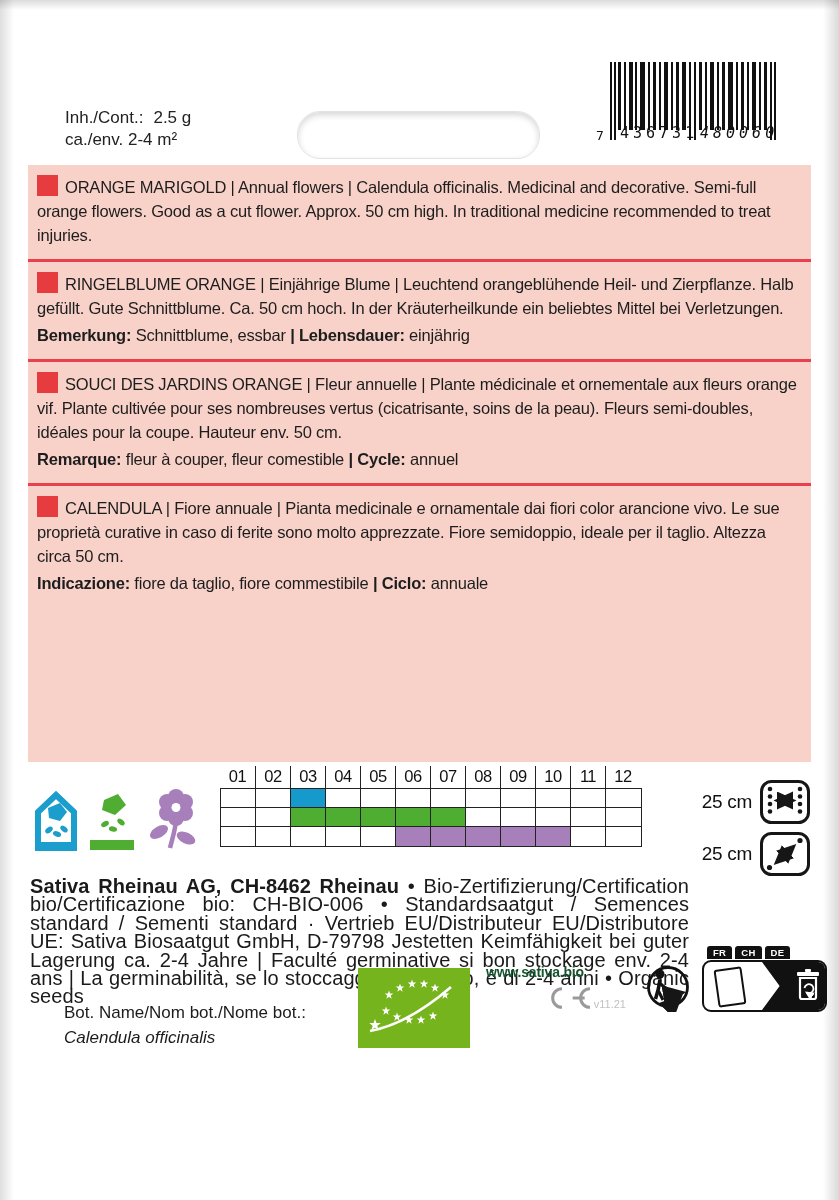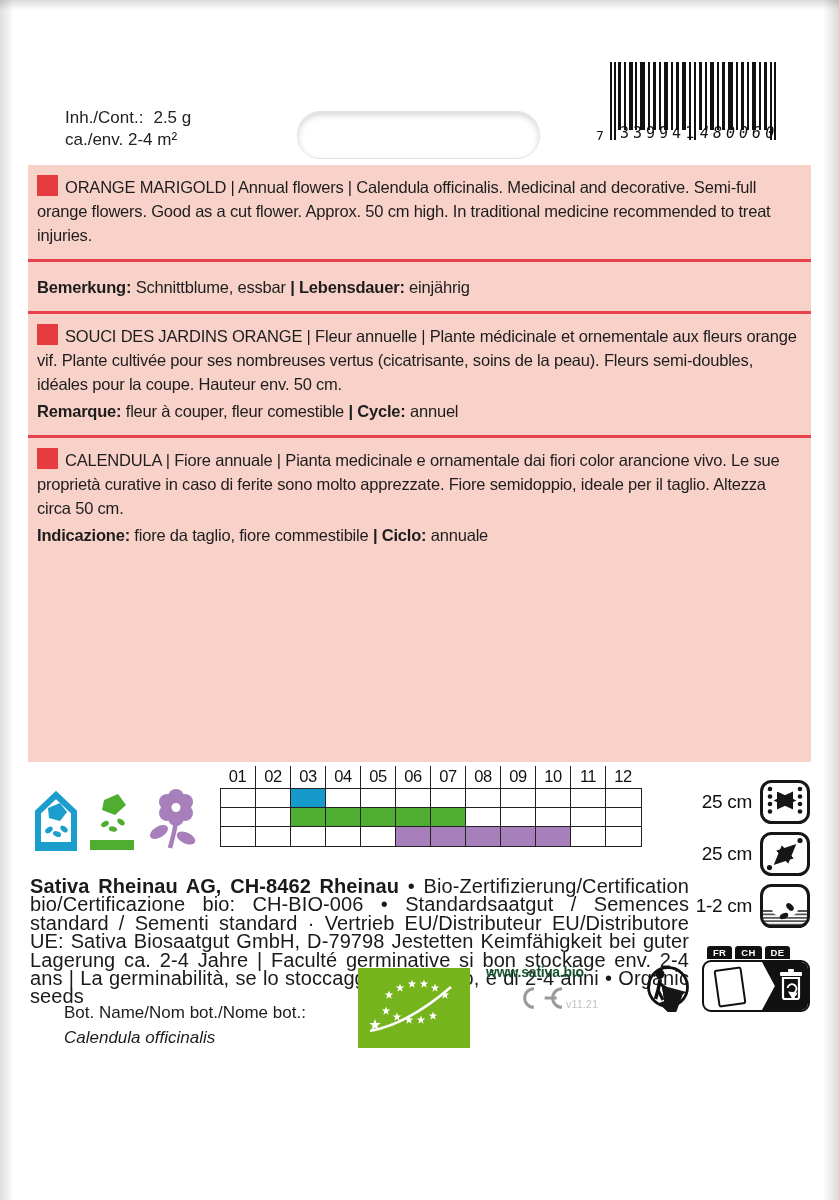--- a/index.html
+++ b/index.html
@@ -52,24 +52,24 @@
   
   .company{position:absolute;left:30px;top:857px;width:659px;font-size:20px;line-height:18.4px;
            color:#1a1a1a;text-align:justify;letter-spacing:0.1px;}
   .company b{font-weight:700;}
   
   .bot-name{position:absolute;left:64px;top:1000px;font-size:17px;line-height:25px;color:#1c1c1c;}
   .bot-name .it{font-style:italic;}
   .eu-logo{position:absolute;left:358px;top:968px;width:112px;height:80px;}
   .sativa-col{position:absolute;left:486px;top:964px;width:140px;}
   .website{font-size:14px;font-weight:700;color:#14532d;letter-spacing:-0.2px;}
-  .ce-row{display:flex;align-items:flex-end;justify-content:center;margin-top:6px;}
+  .ce-row{display:flex;align-items:flex-end;justify-content:flex-end;margin-top:6px;}
   .version{font-size:11px;color:#c2c2c2;}
   .triman{position:absolute;left:646px;top:960px;}
-  .disposal{position:absolute;left:702px;top:946px;width:108px;}
+  .disposal{position:absolute;left:702px;top:946px;width:125px;}
   .disp-tabs{display:flex;gap:3px;margin-left:5px;}
   .disp-tab{background:#111;color:#fff;font-size:9.5px;font-weight:700;line-height:13px;
             padding:0 6px;border-radius:3px 3px 0 0;letter-spacing:0.3px;}
   .disp-body{margin-top:1px;height:48px;border:2.5px solid #111;border-radius:9px;overflow:hidden;
              display:flex;background:#fff;}
   .disp-left{width:58px;position:relative;}
   .packet-env{position:absolute;left:12px;top:6px;width:24px;height:34px;border:2.5px solid #111;
               border-radius:3px;background:#fff;transform:rotate(-8deg);}
   .disp-right{flex:1;background:#111;display:flex;align-items:center;justify-content:flex-end;
               clip-path:polygon(0 0,100% 0,100% 100%,0 100%,28% 50%);padding-right:2px;}
@@ -131,32 +131,33 @@
           <rect x="131" y="0" width="3" height="68"></rect>
         <rect x="137" y="0" width="2" height="68"></rect>
           <rect x="142" y="0" width="4" height="68"></rect>
         <rect x="149" y="0" width="2" height="68"></rect>
           <rect x="154" y="0" width="3" height="68"></rect>
         <rect x="160" y="0" width="2" height="78"></rect>
           <rect x="164" y="0" width="2" height="78"></rect>
       </g>
     </svg>
     <span class="d d1">7</span>
-    <span class="d d2">339941</span>
+    <span class="d d2">436731</span>
     <span class="d d3">480060</span>
   </div>
 
   <div class="panel">
 
     <div class="block">
       <div><span class="sq"></span><span>ORANGE MARIGOLD | Annual flowers | Calendula officinalis. Medicinal and decorative. Semi-full orange flowers. Good as a cut flower. Approx. 50 cm high. In traditional medicine recommended to treat injuries.</span></div>
     </div>
     <div class="sep"></div>
 
     <div class="block">
+      <div><span class="sq"></span><span>RINGELBLUME ORANGE | Einjährige Blume | Leuchtend orangeblühende Heil- und Zierpflanze. Halb gefüllt. Gute Schnittblume. Ca. 50 cm hoch. In der Kräuterheilkunde ein beliebtes Mittel bei Verletzungen.</span></div>
       <div class="note"><b>Bemerkung:</b><span> Schnittblume, essbar </span><b>| Lebensdauer:</b><span> einjährig</span></div>
     </div>
     <div class="sep"></div>
 
     <div class="block">
       <div><span class="sq"></span><span>SOUCI DES JARDINS ORANGE | Fleur annuelle | Plante médicinale et ornementale aux fleurs orange vif. Plante cultivée pour ses nombreuses vertus (cicatrisante, soins de la peau). Fleurs semi-doubles, idéales pour la coupe. Hauteur env. 50 cm.</span></div>
       <div class="note"><b>Remarque:</b><span> fleur à couper, fleur comestible </span><b>| Cycle:</b><span> annuel</span></div>
     </div>
     <div class="sep"></div>
 
@@ -273,41 +274,20 @@
     </div>
     <div class="sp-row">
       <span class="lbl">25 cm</span>
       <svg width="50" height="44" viewBox="0 0 50 44">
         <rect x="1.5" y="1.5" width="47" height="41" rx="10" fill="#fff" stroke="#161616" stroke-width="3"></rect>
         <circle cx="40" cy="8.5" r="2.6" fill="#161616"></circle>
         <circle cx="9.5" cy="35.5" r="2.6" fill="#161616"></circle>
         <path d="M17 30 L33 15" stroke="#161616" stroke-width="3" marker-start="url(#ah)" marker-end="url(#ah)"></path>
       </svg>
     </div>
-    <div class="sp-row">
-      <span class="lbl">1-2 cm</span>
-      <svg width="50" height="44" viewBox="0 0 50 44">
-        <clipPath id="clip-depth">
-            <rect x="3" y="3" width="44" height="38" rx="8"></rect>
-          </clipPath>
-        <g clip-path="url(#clip-depth)">
-          <g stroke="#555" stroke-width="1.8">
-            <path d="M3 27 H47"></path>
-              <path d="M3 30.4 H47"></path>
-              <path d="M3 33.8 H47"></path>
-              <path d="M3 37.2 H47"></path>
-              <path d="M3 40.6 H47"></path>
-          </g>
-          <ellipse cx="25" cy="25" rx="13" ry="8.5" fill="#fff"></ellipse>
-          <ellipse cx="30" cy="23" rx="4.5" ry="2.8" fill="#161616" transform="rotate(45 30 23)"></ellipse>
-          <ellipse cx="24" cy="32" rx="4.5" ry="2.8" fill="#161616" transform="rotate(-25 24 32)"></ellipse>
-        </g>
-        <rect x="1.5" y="1.5" width="47" height="41" rx="10" fill="none" stroke="#161616" stroke-width="3"></rect>
-      </svg>
-    </div>
   </div>
 
   <p class="company"><b>Sativa Rheinau AG, CH-8462 Rheinau</b><span> • Bio-Zertifizierung/Certification bio/Certificazione bio: CH-BIO-006 • Standardsaatgut / Semences standard / Sementi standard · Vertrieb EU/Distributeur EU/Distributore UE: Sativa Biosaatgut GmbH, D-79798 Jestetten Keimfähigkeit bei guter Lagerung ca. 2-4 Jahre | Faculté germinative si bon stockage env. 2-4 ans | La germinabilità, se lo stoccaggio é corretto, é di 2-4 anni • Organic seeds</span></p>
 
   <div class="bot-name">
     <div>Bot. Name/Nom bot./Nome bot.:</div>
     <div class="it">Calendula officinalis</div>
   </div>
 
   <svg class="eu-logo" viewBox="0 0 112 80">

